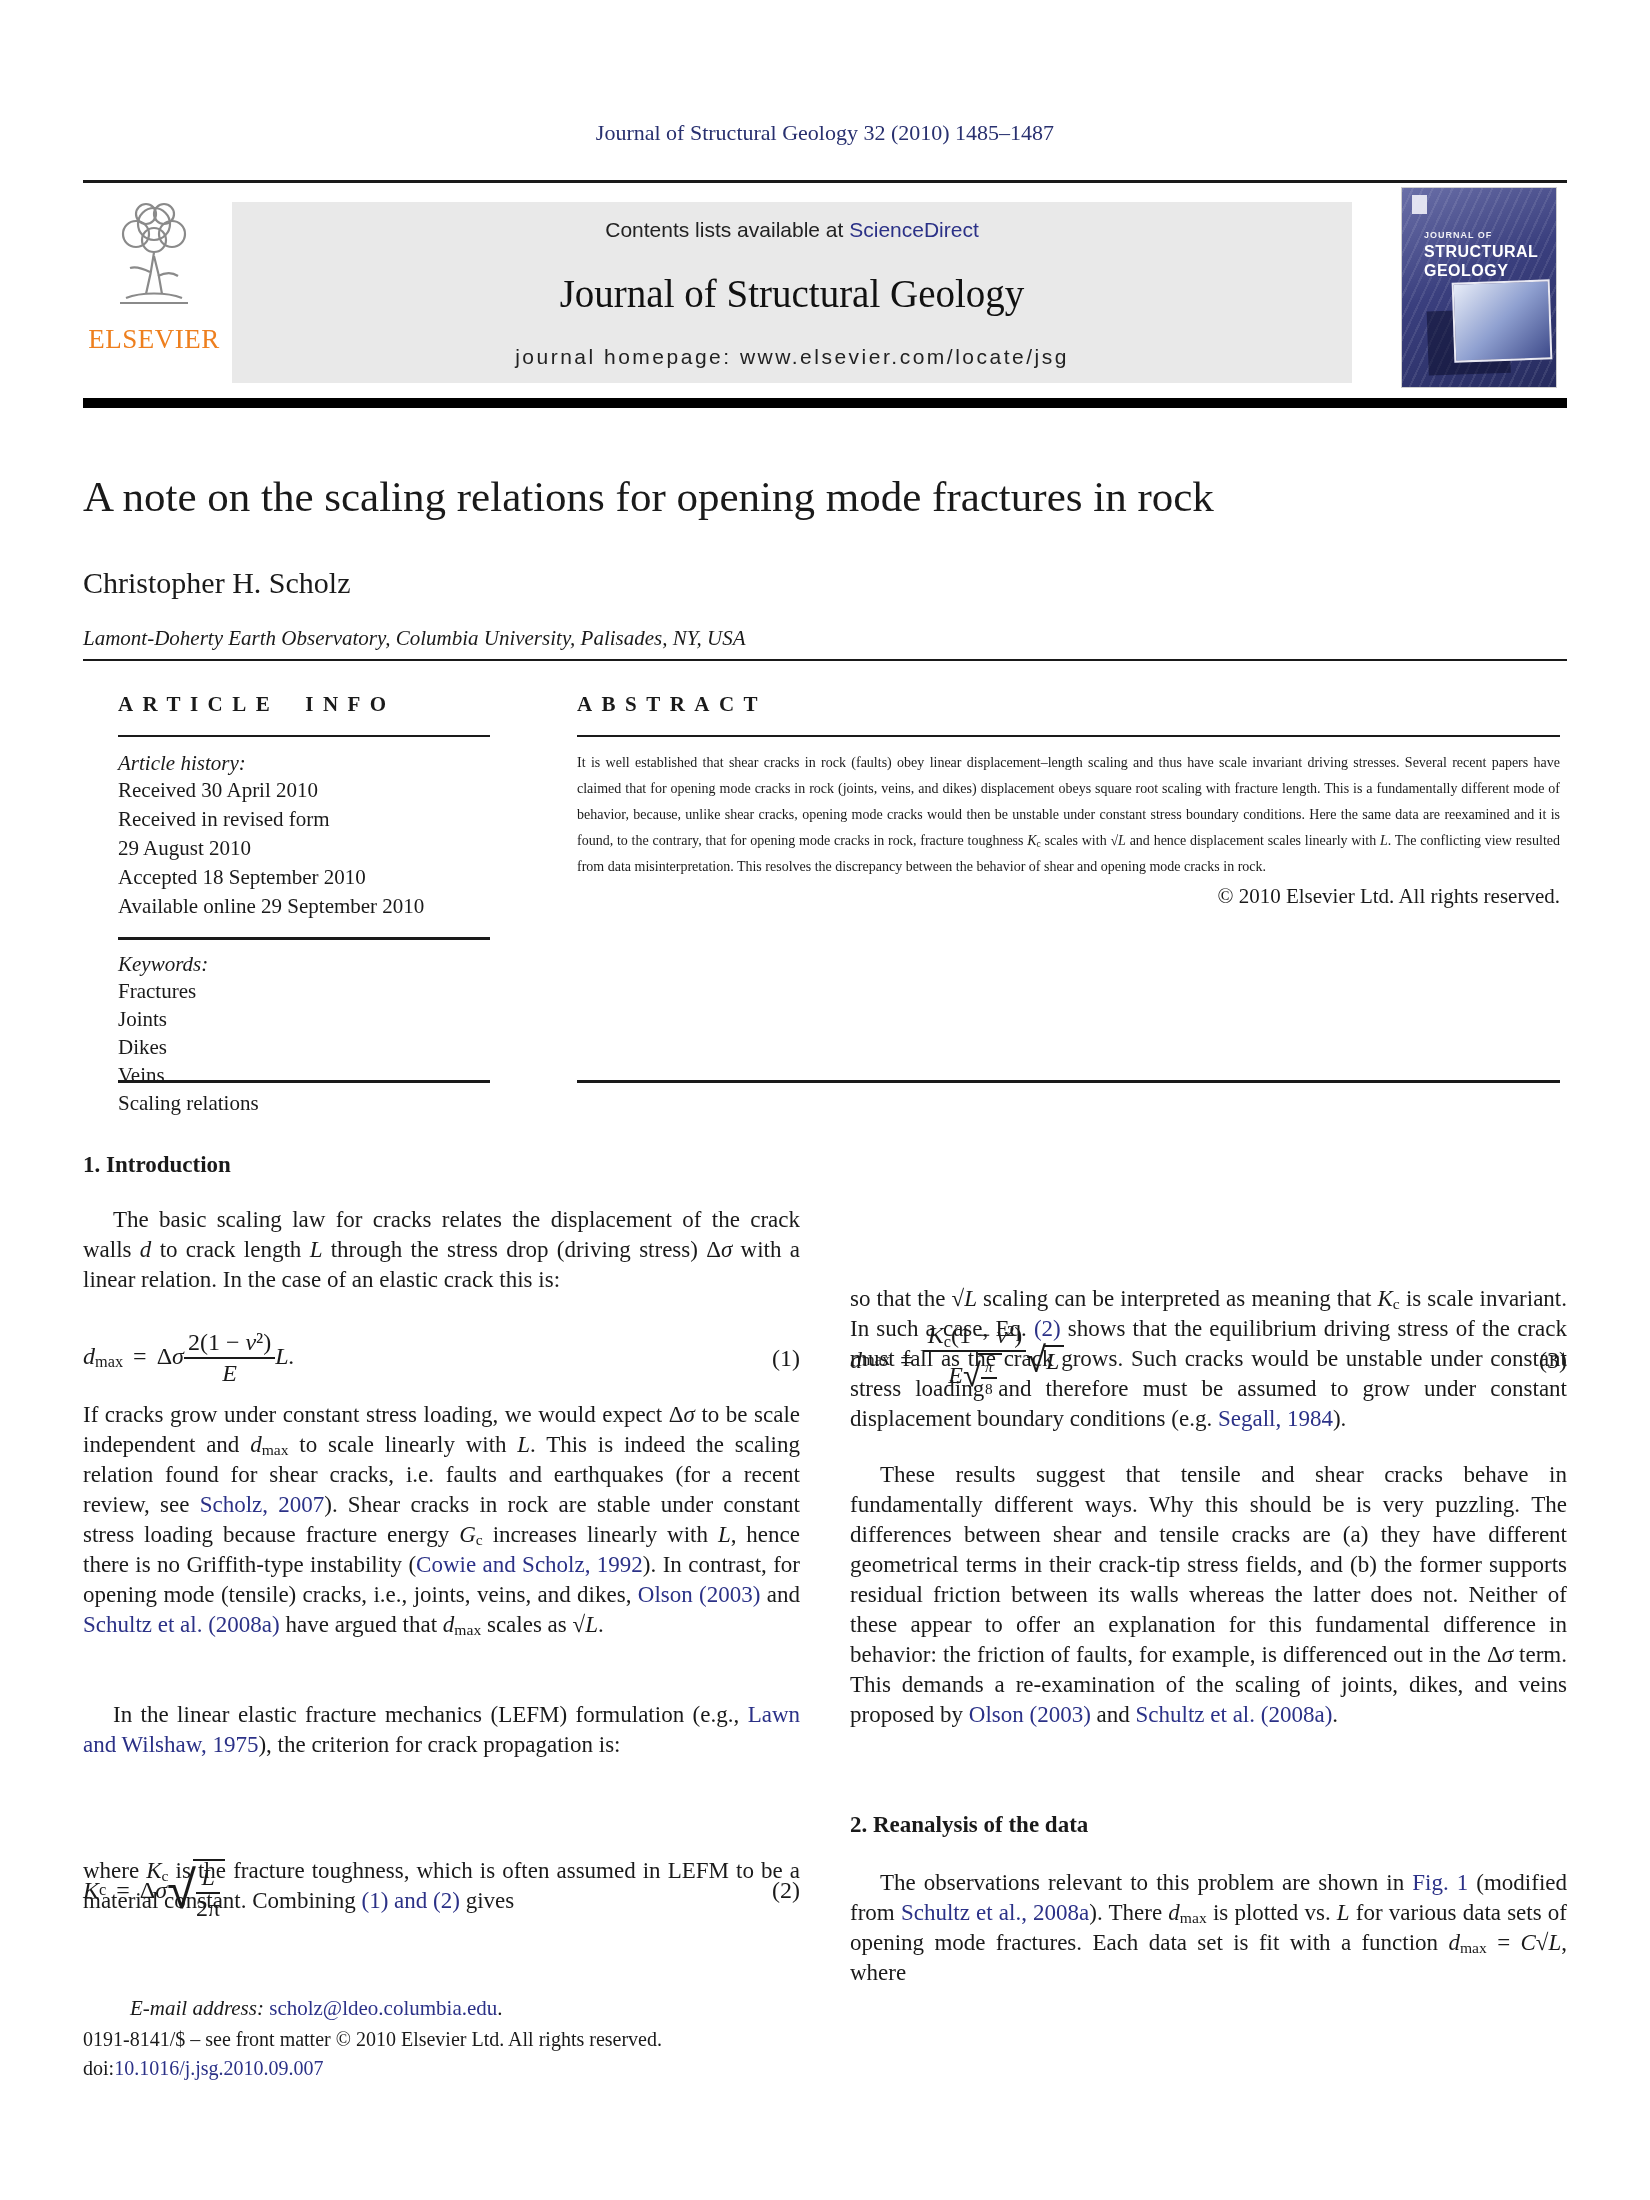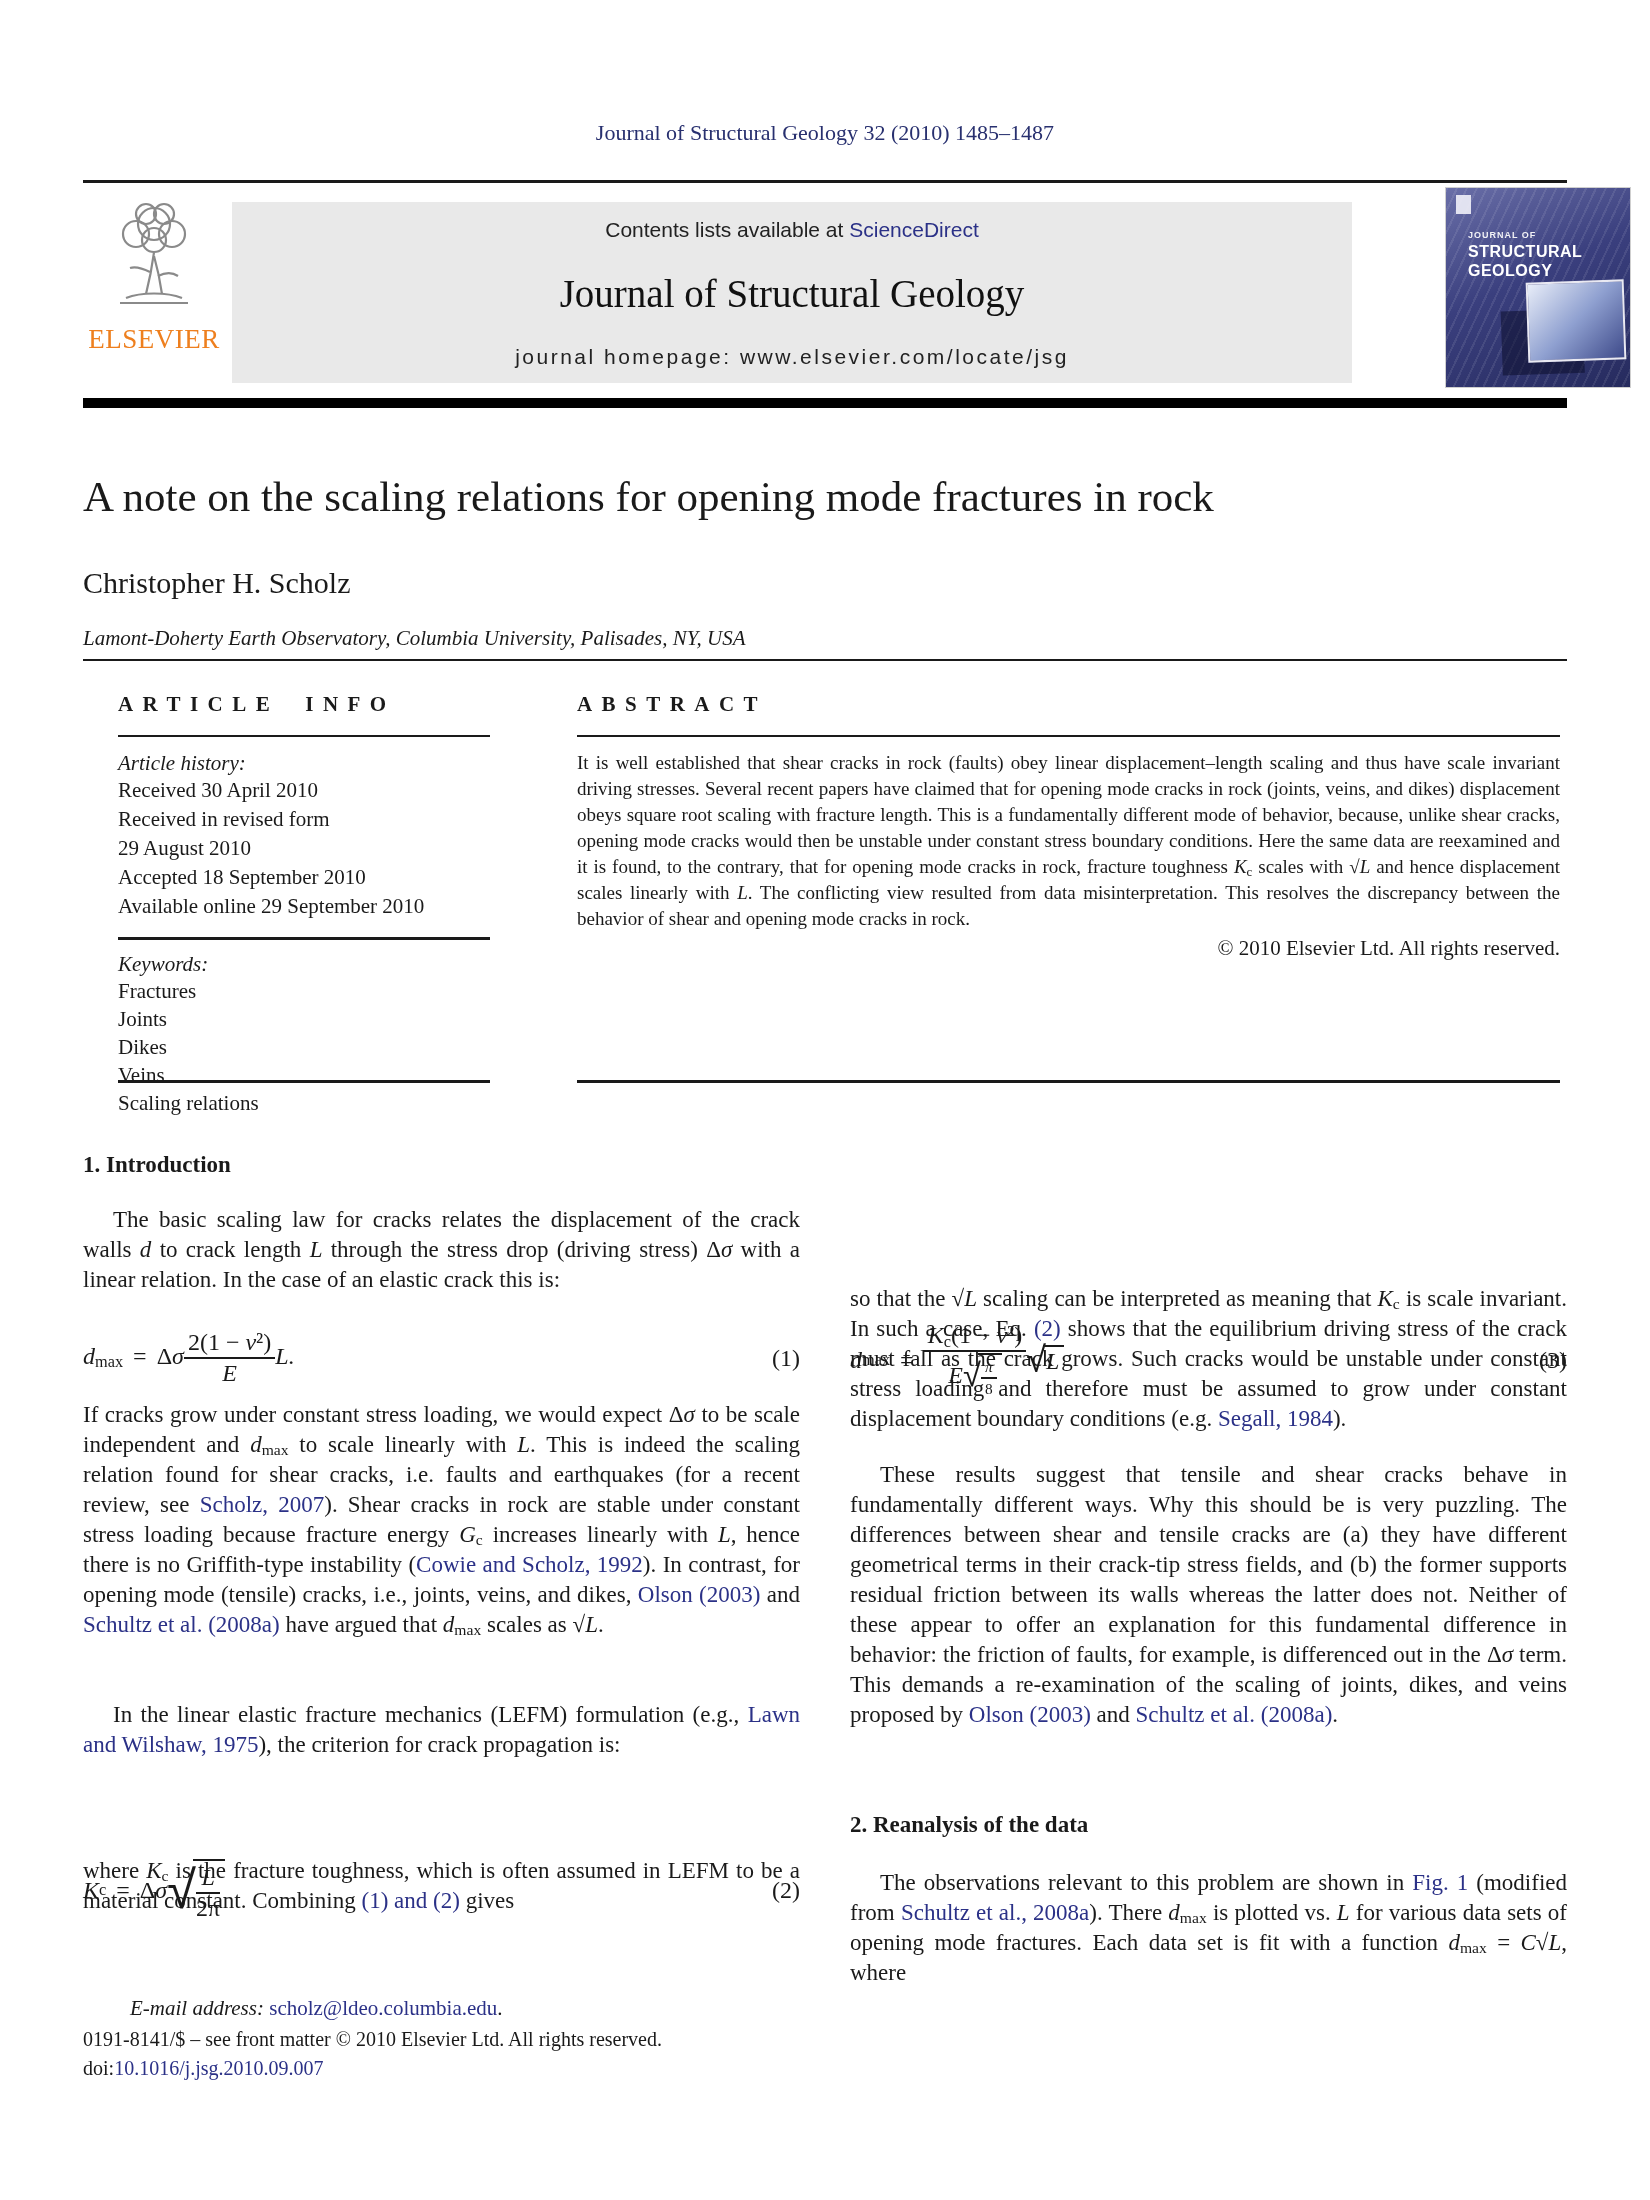--- a/index.html
+++ b/index.html
@@ -20,21 +20,21 @@
   
   #logo-box{top:198px;left:83px;width:142px;height:188px;text-align:center;}
   #elsevier-wordmark{font-size:27px;color:#ee7f1e;letter-spacing:0.5px;margin-top:-4px;}
   #gray-box{top:202px;left:232px;width:1120px;height:181px;background:#e9e9e9;
             display:flex;flex-direction:column;align-items:center;justify-content:space-between;
             padding:16px 0 14px 0;box-sizing:border-box;}
   #contents-line{font-family:"Liberation Sans","DejaVu Sans",sans-serif;font-size:21px;color:#222;}
   #banner-journal-title{font-size:39px;color:#111;}
   #homepage-line{font-family:"Liberation Sans","DejaVu Sans",sans-serif;font-size:21px;letter-spacing:2.5px;color:#222;}
   
-  #cover{top:188px;left:1446px;width:184px;height:199px;background:linear-gradient(155deg,#6a6fa8,#3a3f7e 45%,#262b5e);
+  #cover{top:188px;left:1402px;width:154px;height:199px;background:linear-gradient(155deg,#6a6fa8,#3a3f7e 45%,#262b5e);
          overflow:hidden;outline:1px solid #cfcfcf;}
   #cover:before{content:"";position:absolute;inset:0;
      background:repeating-linear-gradient(115deg,rgba(255,255,255,0.09) 0 2px,rgba(0,0,0,0) 2px 9px);}
   #cover-logo{position:absolute;left:10px;top:7px;width:15px;height:19px;background:rgba(240,240,248,0.9);}
   #cover-t1{position:absolute;left:22px;top:42px;width:120px;color:#f2f2f6;
             font-family:"Liberation Sans","DejaVu Sans",sans-serif;font-size:9px;font-weight:bold;letter-spacing:1px;}
   #cover-t2{position:absolute;left:22px;top:54px;width:130px;color:#ffffff;
             font-family:"Liberation Sans","DejaVu Sans",sans-serif;font-size:16px;font-weight:bold;letter-spacing:0.5px;line-height:19px;}
   #cover-photo{position:absolute;right:5px;bottom:26px;width:94px;height:76px;
             background:linear-gradient(135deg,#e8edf8,#8fa0d0 50%,#3e4a8a);
@@ -49,21 +49,21 @@
   
   #info-col{top:692px;left:118px;width:372px;font-size:21px;}
   #info-heading,#abs-heading{font-size:21px;font-weight:bold;}
   .head-rule{height:2px;background:#1a1a1a;margin-top:18px;}
   #info-history-label{font-style:italic;margin-top:14px;}
   #info-history div{line-height:29px;}
   #info-mid-rule{height:3px;background:#1a1a1a;margin-top:16px;}
   #info-kw-label{font-style:italic;margin-top:12px;}
   #info-keywords div{line-height:28px;}
   #abs-col{top:692px;left:577px;width:983px;}
-  #abs-body{margin-top:13px;font-size:19px;line-height:26px;}
+  #abs-body{margin-top:13px;font-size:14px;line-height:26px;}
   #abs-copyright{font-size:21px;text-align:right;margin-top:4px;}
   #info-rule-bottom{top:1080px;left:118px;width:372px;height:3px;}
   #abs-rule-bottom{top:1080px;left:577px;width:983px;height:3px;}
   
   .colL{left:83px;width:717px;}
   .colR{left:850px;width:717px;}
   .bodytext{font-size:23px;line-height:30px;}
   .indent{text-indent:30px;font-family:Liberation Serif, serif;}
   .sechead{font-size:23px;font-weight:bold;}
   

